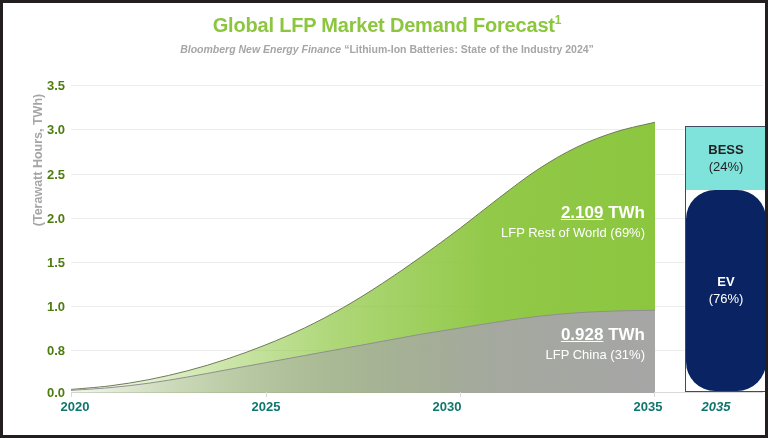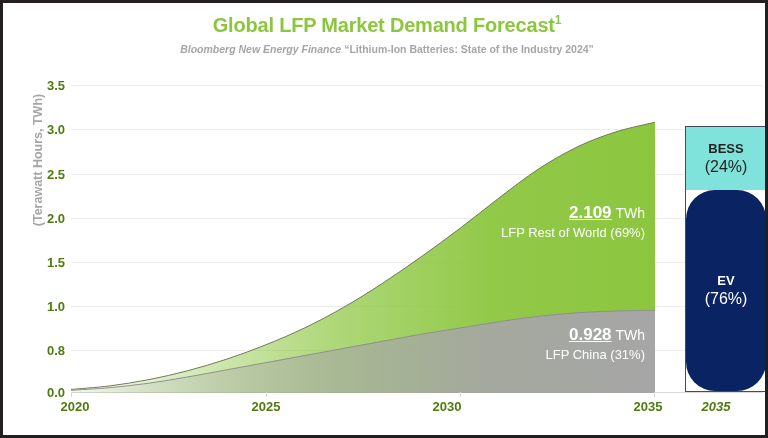--- a/index.html
+++ b/index.html
@@ -107,21 +107,21 @@
     height: 438px;
   }
 
   
   .xtick {
     position: absolute;
     top: 396px;
     transform: translateX(-50%);
     font-size: 13px;
     font-weight: bold;
-    color: #4d7c0f;
+    color: #0f766e;
     white-space: nowrap;
   }
   .xtick.italic { font-style: italic; }
   .xtickmark {
     position: absolute;
     top: 389px;
     width: 1px;
     height: 5px;
     background: #d9d9d9;
   }
@@ -141,22 +141,22 @@
     text-align: right;
     color: #ffffff;
     white-space: nowrap;
   }
   .series-label .val {
     font-size: 17px;
     font-weight: bold;
     text-decoration: underline;
   }
   .series-label .unit {
-    font-size: 14px;
-    font-weight: normal;
+    font-size: 17px;
+    font-weight: bold;
   }
   .series-label .name {
     display: block;
     font-size: 13px;
     margin-top: 2px;
   }
 
   
   #stacked-bar {
     position: absolute;
@@ -171,21 +171,21 @@
   }
   .bar-seg {
     display: flex;
     flex-direction: column;
     align-items: center;
     justify-content: center;
     box-sizing: border-box;
     line-height: 1.25;
   }
   .bar-seg .seg-name { font-size: 13px; font-weight: bold; }
-  .bar-seg .seg-pct  { font-size: 16px; }
+  .bar-seg .seg-pct  { font-size: 13px; }
 </style>
 </head>
 <body>
 
 <div id="root">
 
   <div id="title"><span>Global LFP Market Demand Forecast</span><sup>1</sup></div>
 
   <div id="subtitle"><span class="src">Bloomberg New Energy Finance</span>&nbsp;<span>“Lithium-Ion Batteries: State of the Industry 2024”</span></div>
 

